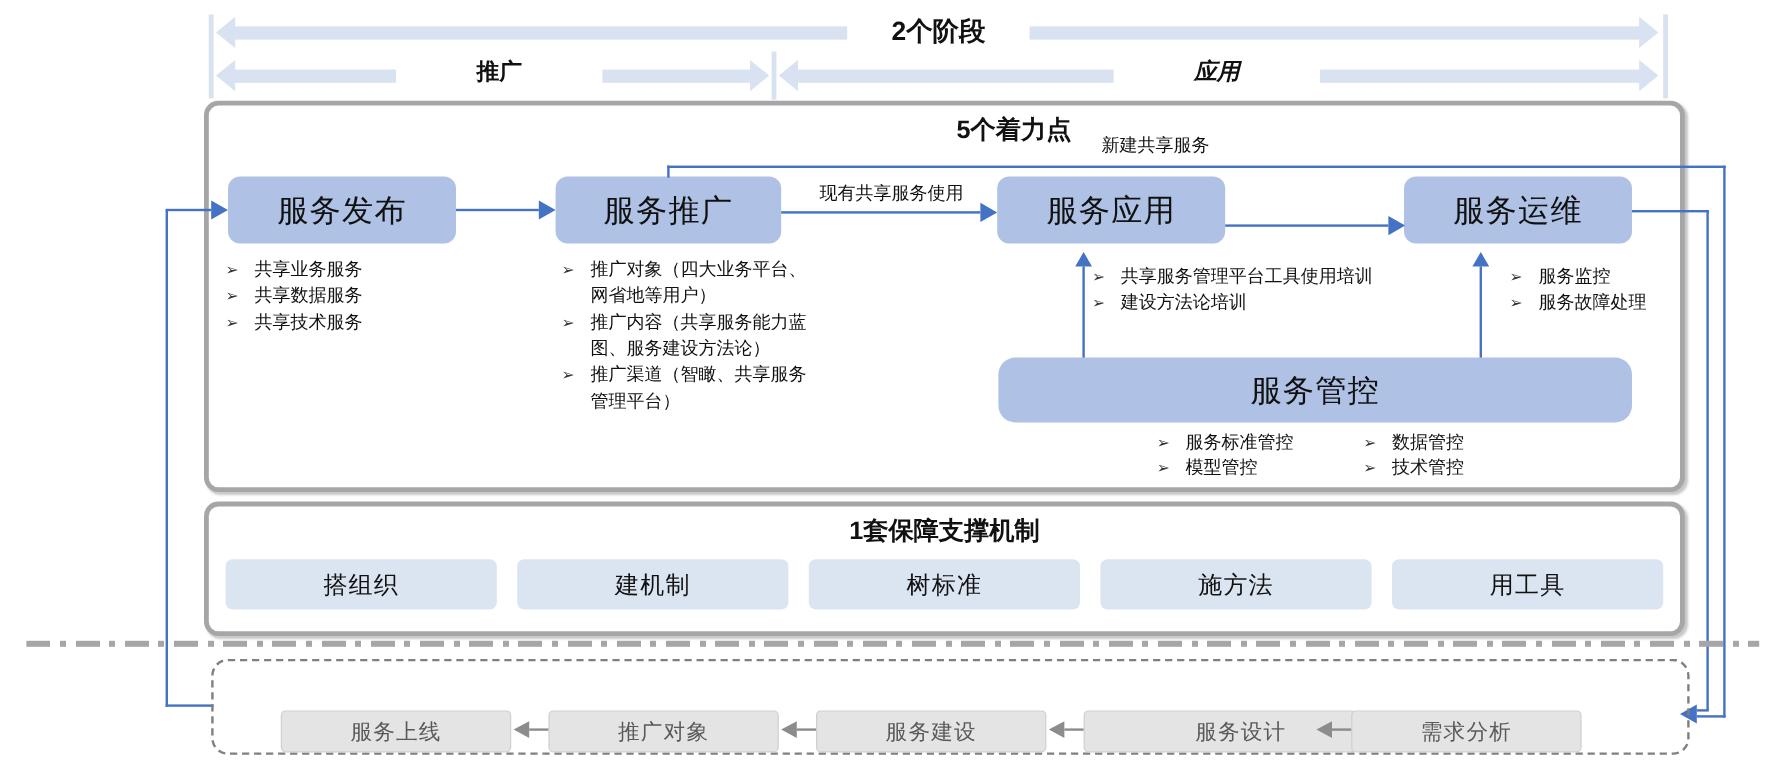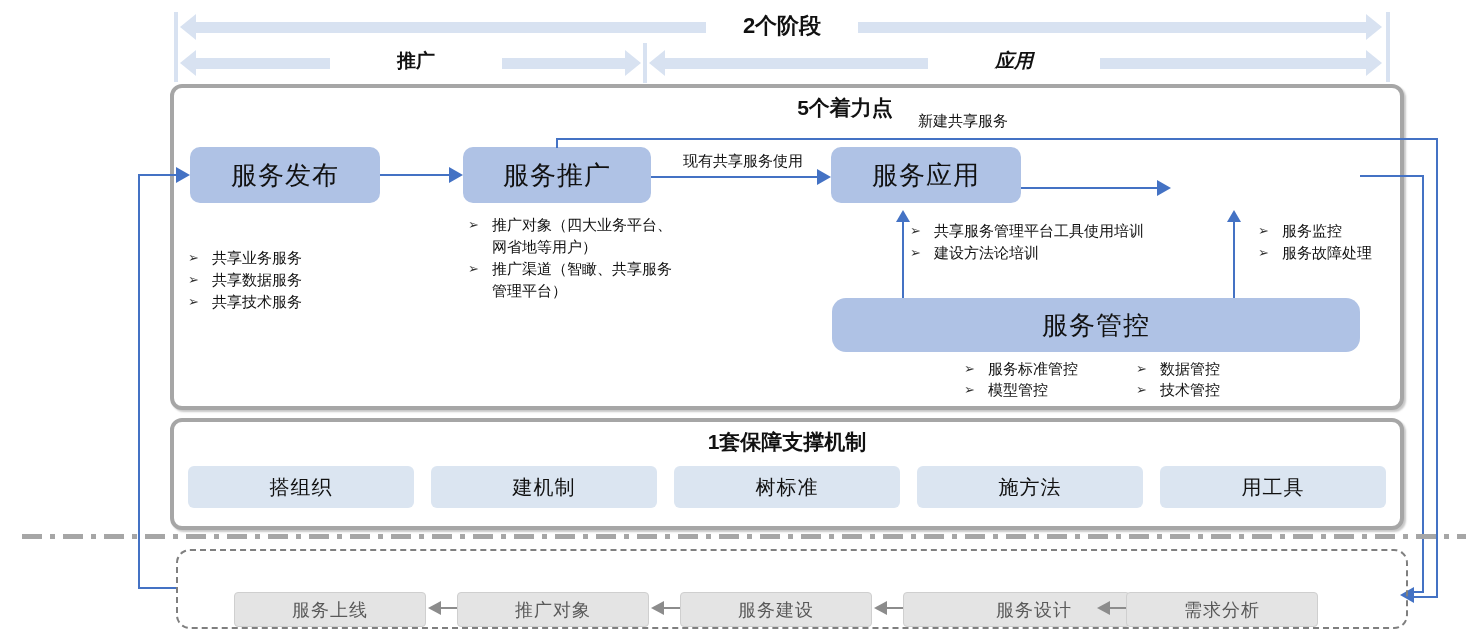--- a/index.html
+++ b/index.html
@@ -92,30 +92,32 @@
     </div>
     <div class="banner-label lbl-phase" style="left:928px;top:46px;font-style:italic;">应用</div>
   </div>
 
   <div class="panel" style="left:170px;top:84px;width:1226px;height:318px;"></div>
   <div class="panel-title" style="left:170px;top:94px;width:1350px;">5个着力点</div>
 
   <div class="stage-box" style="left:190px;top:147px;width:190px;">服务发布</div>
   <div class="stage-box" style="left:463px;top:147px;width:188px;">服务推广</div>
   <div class="stage-box" style="left:831px;top:147px;width:190px;">服务应用</div>
+  <div class="stage-box" style="left:1170px;top:147px;width:190px;">服务运维</div>
 
   <div class="ctrl-box" style="left:832px;top:298px;width:528px;height:54px;">服务管控</div>
 
-  <ul class="bul nowrap" style="left:186px;top:214px;width:240px;margin-top:33px;">
+  <ul class="bul nowrap" style="left:186px;top:214px;width:240px;">
     <li>共享业务服务</li>
     <li>共享数据服务</li>
     <li>共享技术服务</li>
   </ul>
   <ul class="bul" style="left:466px;top:214px;width:212px;">
     <li>推广对象（四大业务平台、网省地等用户）</li>
+    <li>推广内容（共享服务能力蓝图、服务建设方法论）</li>
     <li>推广渠道（智瞰、共享服务管理平台）</li>
   </ul>
   <ul class="bul nowrap" style="left:908px;top:220px;width:320px;">
     <li>共享服务管理平台工具使用培训</li>
     <li>建设方法论培训</li>
   </ul>
   <ul class="bul nowrap" style="left:1256px;top:220px;width:180px;">
     <li>服务监控</li>
     <li>服务故障处理</li>
   </ul>

